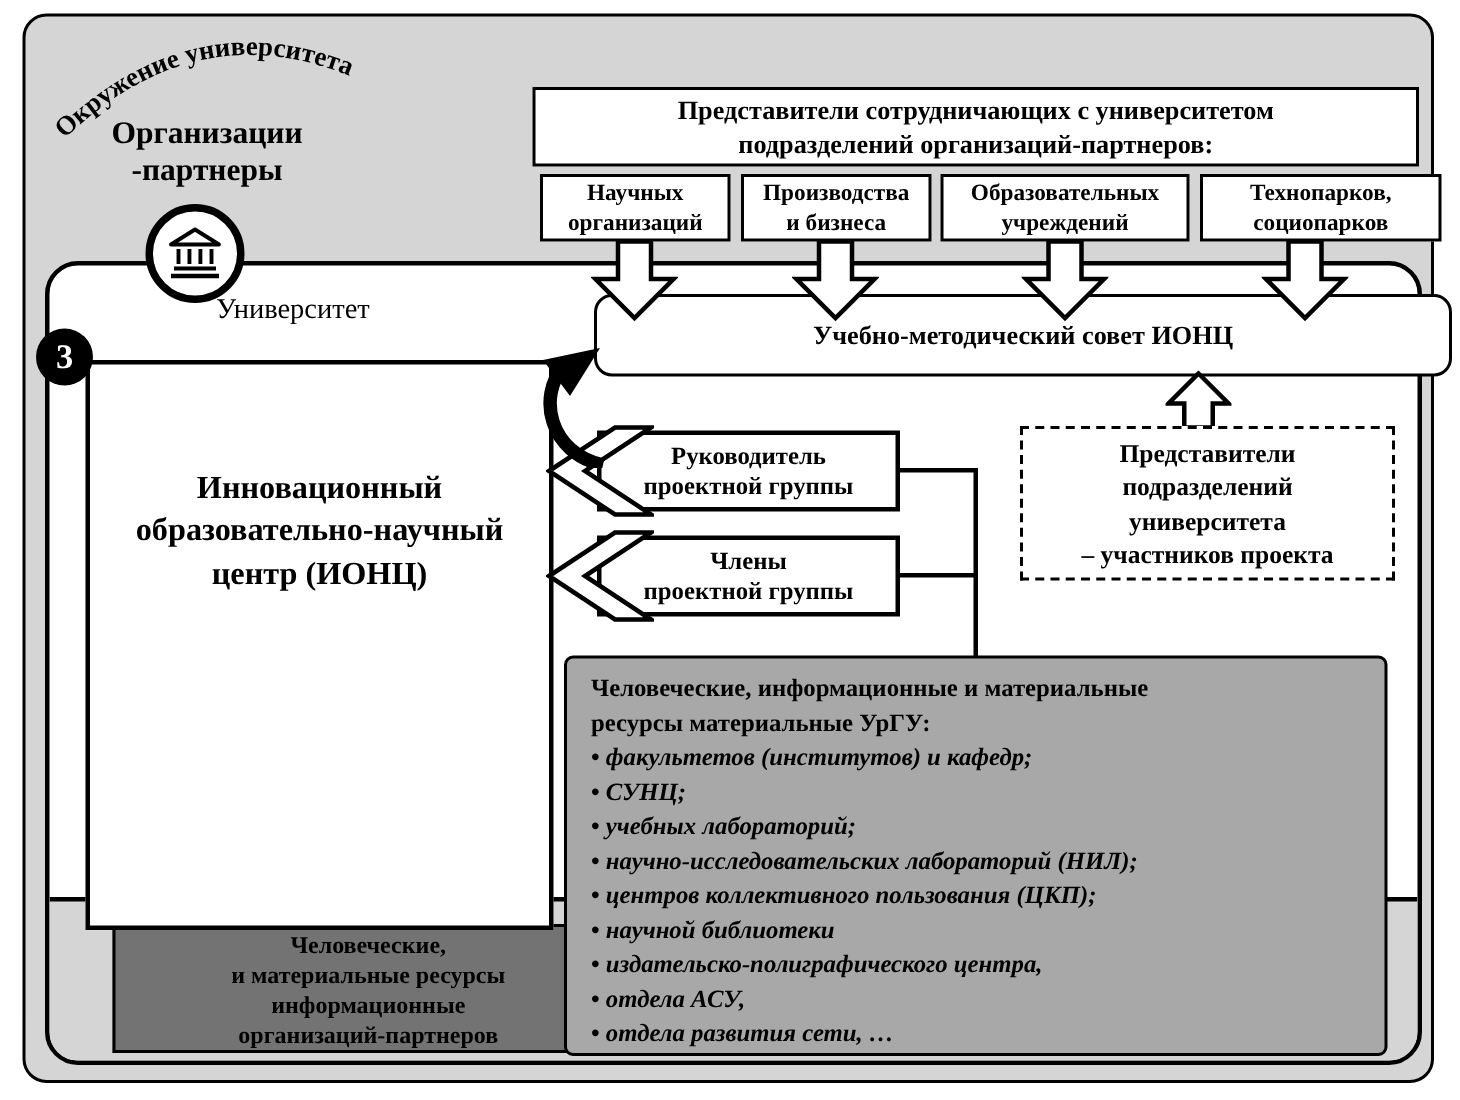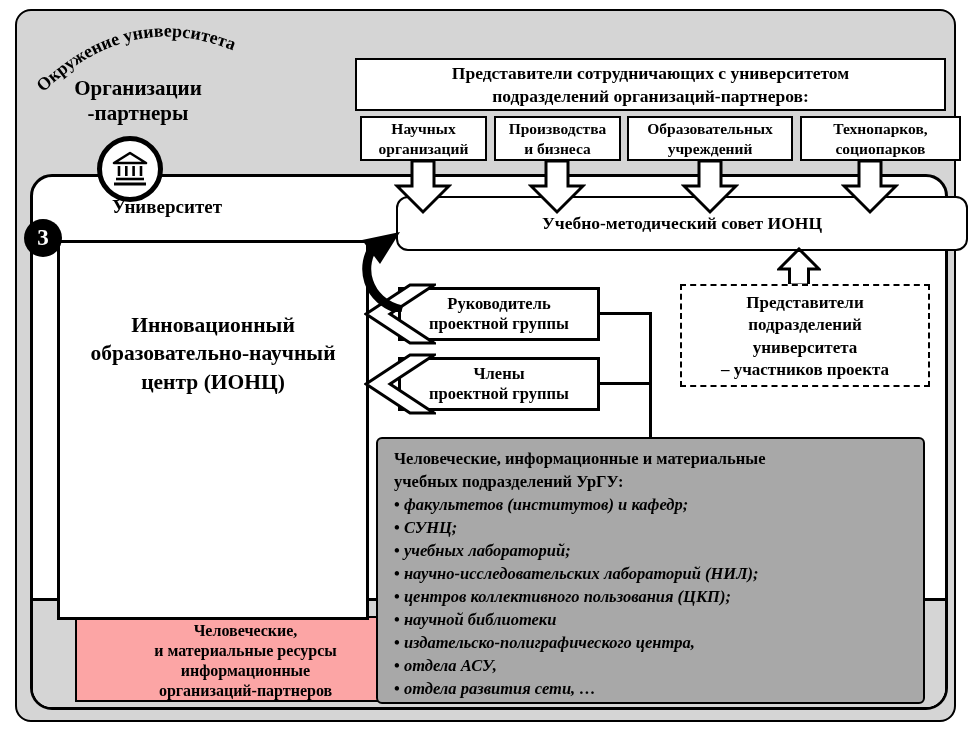--- a/index.html
+++ b/index.html
@@ -12,21 +12,21 @@
   .curved-svg { left:16px; top:4px; z-index:2; }
   .partners-label { left:36px; top:76px; width:204px; text-align:center;
                     font-size:21px; font-weight:bold; line-height:1.18; z-index:2; }
   .univ { left:30px; top:174px; width:918px; height:536px; background:#fff;
           border:3px solid #000; border-radius:22px; z-index:1; overflow:hidden; }
   .strip { position:absolute; left:0; right:0; bottom:0; top:421px;
            background:#d5d5d5; border-top:3px solid #000; }
   .univ-icon { left:97px; top:136px; width:66px; height:66px; background:#fff;
                border:5px solid #000; border-radius:50%; z-index:5;
                display:flex; align-items:center; justify-content:center; }
-  .univ-label { left:112px; top:196px; font-size:19px; font-weight:bold; z-index:5; }
+  .univ-label { left:144px; top:196px; font-size:19px; font-weight:normal; z-index:5; }
   .badge { left:24px; top:219px; width:38px; height:38px; background:#000; color:#fff;
            border-radius:50%; display:flex; align-items:center; justify-content:center;
            font-size:23px; font-weight:bold; z-index:6; }
   .header-box { left:355px; top:58px; width:591px; height:53px; background:#fff;
                 border:2.5px solid #000; display:flex; flex-direction:column; justify-content:center;
                 text-align:center; font-size:17.5px; font-weight:bold; line-height:1.3; z-index:2; }
   .type-box { top:116px; height:45px; background:#fff; border:2.5px solid #000;
               display:flex; flex-direction:column; justify-content:center; text-align:center;
               font-size:15.5px; font-weight:bold; line-height:1.25; z-index:2; }
   .down-arrow { top:159px; z-index:5; }
@@ -45,21 +45,21 @@
   .up-arrow { left:777px; top:247px; z-index:3; }
   .dashed-box { left:680px; top:284px; width:250px; height:103px; background:#fff;
                 border:2.5px dashed #000; text-align:center; font-size:17px; font-weight:bold;
                 line-height:1.32; padding-top:6px; z-index:4; }
   .gray-box { left:376px; top:437px; width:549px; height:267px; background:#a8a8a8;
               border:2.5px solid #000; border-radius:6px; padding:8px 12px 0 16px; z-index:4;
               font-size:16.5px; font-weight:bold; line-height:23px; }
   .gray-list { list-style:none; }
   .gray-list li { font-style:italic; }
   .gray-list li::before { content:"•  "; font-style:normal; }
-  .partner-res { left:75px; top:616px; width:341px; height:86px; background:#fca5a5;
+  .partner-res { left:75px; top:616px; width:341px; height:86px; background:#737373;
                  border:2.5px solid #000; text-align:center; font-size:16px; font-weight:bold;
                  line-height:20px; padding-top:3px; z-index:3; }
   svg { display:block; }
 </style>
 </head>
 <body>
 
 <div class="page">
 
   <div class="abs panel"></div>
@@ -181,21 +181,21 @@
   <div class="abs dashed-box">
     <div>Представители</div>
     <div>подразделений</div>
     <div>университета</div>
     <div>– участников проекта</div>
   </div>
 
   <div class="abs gray-box">
     <div>
       <div>Человеческие, информационные и материальные</div>
-      <div>учебных подразделений УрГУ:</div>
+      <div>ресурсы материальные УрГУ:</div>
     </div>
     <ul class="gray-list">
       <li>факультетов (институтов) и кафедр;</li>
       <li>СУНЦ;</li>
       <li>учебных лабораторий;</li>
       <li>научно-исследовательских лабораторий (НИЛ);</li>
       <li>центров коллективного пользования (ЦКП);</li>
       <li>научной библиотеки</li>
       <li>издательско-полиграфического центра,</li>
       <li>отдела АСУ,</li>

